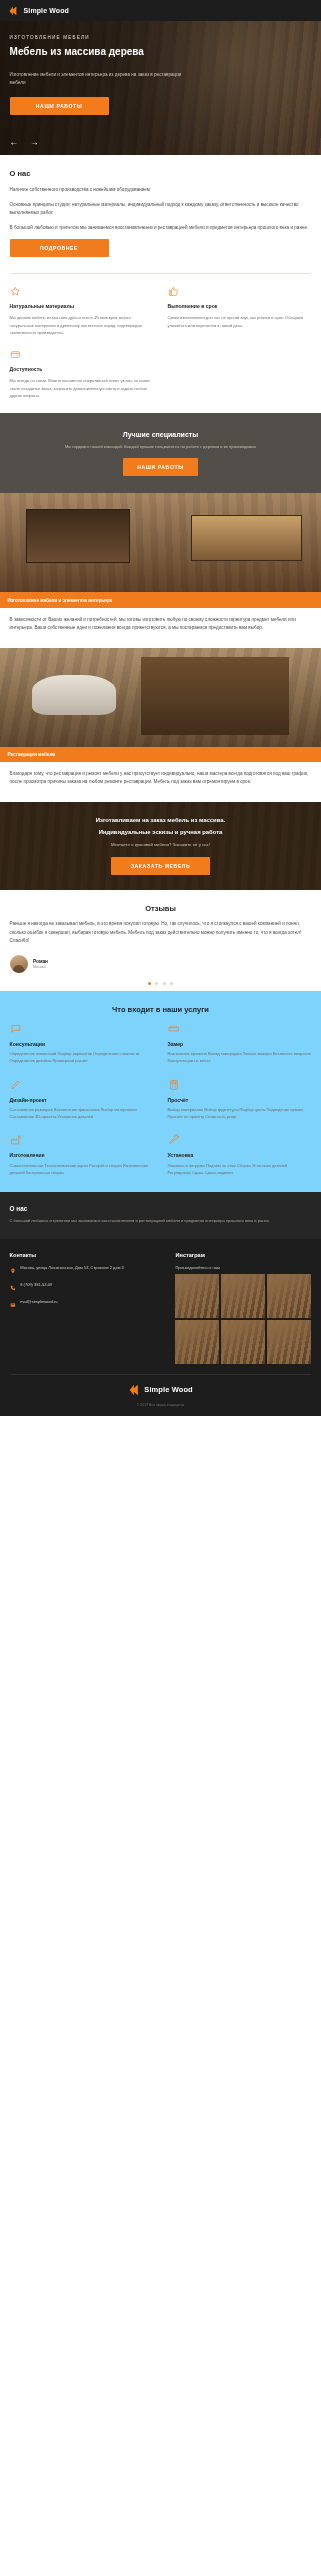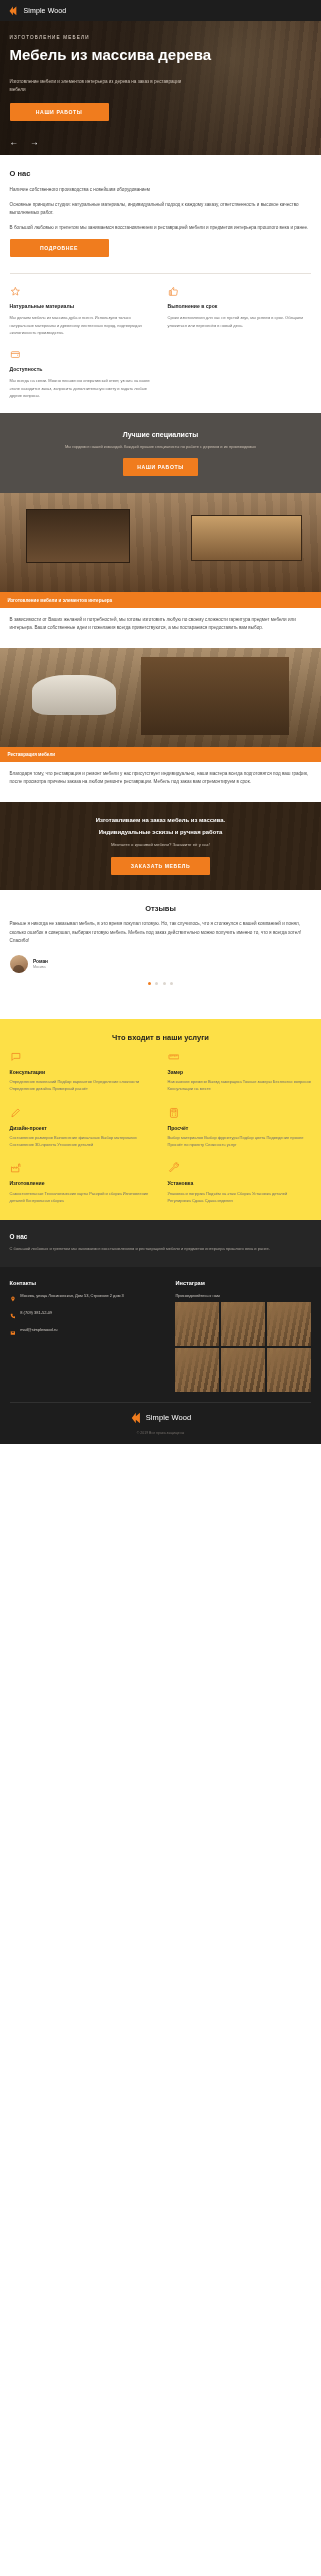--- a/index.html
+++ b/index.html
@@ -12,21 +12,21 @@
   }
   .page { width:321px; position:relative; overflow:hidden; }
 
   
   .topbar {
     height:21.4px; background:#1d1d1d; display:flex; align-items:center;
     padding:0 7.5px; gap:4.3px;
   }
   .logo-mark { width:11.8px; height:11.8px; position:relative; flex:0 0 auto; }
   .logo-mark svg { display:block; }
-  .logo-text { color:#fff; font-size:7px; font-weight:normal; letter-spacing:0.1px; }
+  .logo-text { color:#fff; font-size:7px; font-weight:bold; letter-spacing:0.1px; }
 
   
   .hero {
     position:relative; height:134px; overflow:hidden;
     background:#5d4632;
   }
   .hero-bg {
     position:absolute; inset:0;
     background:
       radial-gradient(circle at 72% 28%, rgba(205,170,125,.55), rgba(0,0,0,0) 46%),
@@ -37,21 +37,21 @@
   .hero-bg:after{
     content:""; position:absolute; inset:0;
     background:linear-gradient(90deg, rgba(20,14,9,.88) 0%, rgba(20,14,9,.70) 45%, rgba(20,14,9,.30) 100%);
   }
   .hero-inner { position:relative; padding:14px 9.6px 0; }
   .eyebrow {
     color:#e8dcd0; font-size:4.6px; letter-spacing:1.2px; text-transform:uppercase;
     margin-bottom:5.4px;
   }
   .hero-title {
-    color:#ffffff; font-size:15px; line-height:1.25; font-weight:bold; margin-bottom:13px;
+    color:#ffffff; font-size:10px; line-height:1.25; font-weight:bold; margin-bottom:13px;
   }
   .hero-sub {
     color:#cfc4b8; font-size:4.6px; line-height:1.75; max-width:177px; margin-bottom:9.6px;
   }
   .btn {
     display:inline-block; border:0; cursor:pointer; text-align:center;
     background:#f07c1e; color:#fff; font-size:5.1px; font-weight:bold;
     letter-spacing:0.6px; text-transform:uppercase;
     padding:5.9px 14px; border-radius:1.1px;
     font-family:"Liberation Sans", sans-serif;
@@ -167,21 +167,21 @@
     content:""; position:absolute; left:50%; top:56%; transform:translateX(-50%);
     width:11.8px; height:10.7px; border-radius:50% 50% 0 0; background:rgba(60,38,22,.55);
   }
   .rev-name { font-size:4.8px; font-weight:bold; color:#222; }
   .rev-city { font-size:3.7px; color:#8c8c8c; margin-top:1.1px; }
   .dots { display:flex; gap:4.3px; justify-content:center; padding:8.6px 0 2.1px; }
   .dot { width:3.2px; height:3.2px; border-radius:50%; background:#dcd6cf; cursor:pointer; }
   .dot.on { background:#f07c1e; }
 
   
-  .inc-wrap { background:#fde047; padding:14px 9.6px 16px;margin-top:28px; }
+  .inc-wrap { background:#7dd3fc; padding:14px 9.6px 16px; }
   .inc-grid {
     display:grid; grid-template-columns:1fr 1fr; column-gap:14px; row-gap:14px;
     margin-top:8.6px;
   }
   .inc-ico { color:#f07c1e; margin-bottom:4.3px; display:block; }
   .inc-h { font-size:5.1px; font-weight:bold; color:#222; margin-bottom:3.2px; }
   .inc-p { font-size:4px; line-height:1.8; color:#6e6e6e; }
 
   
   .about-dark { background:#262626; color:#fff; padding:13px 9.6px 14px; }

